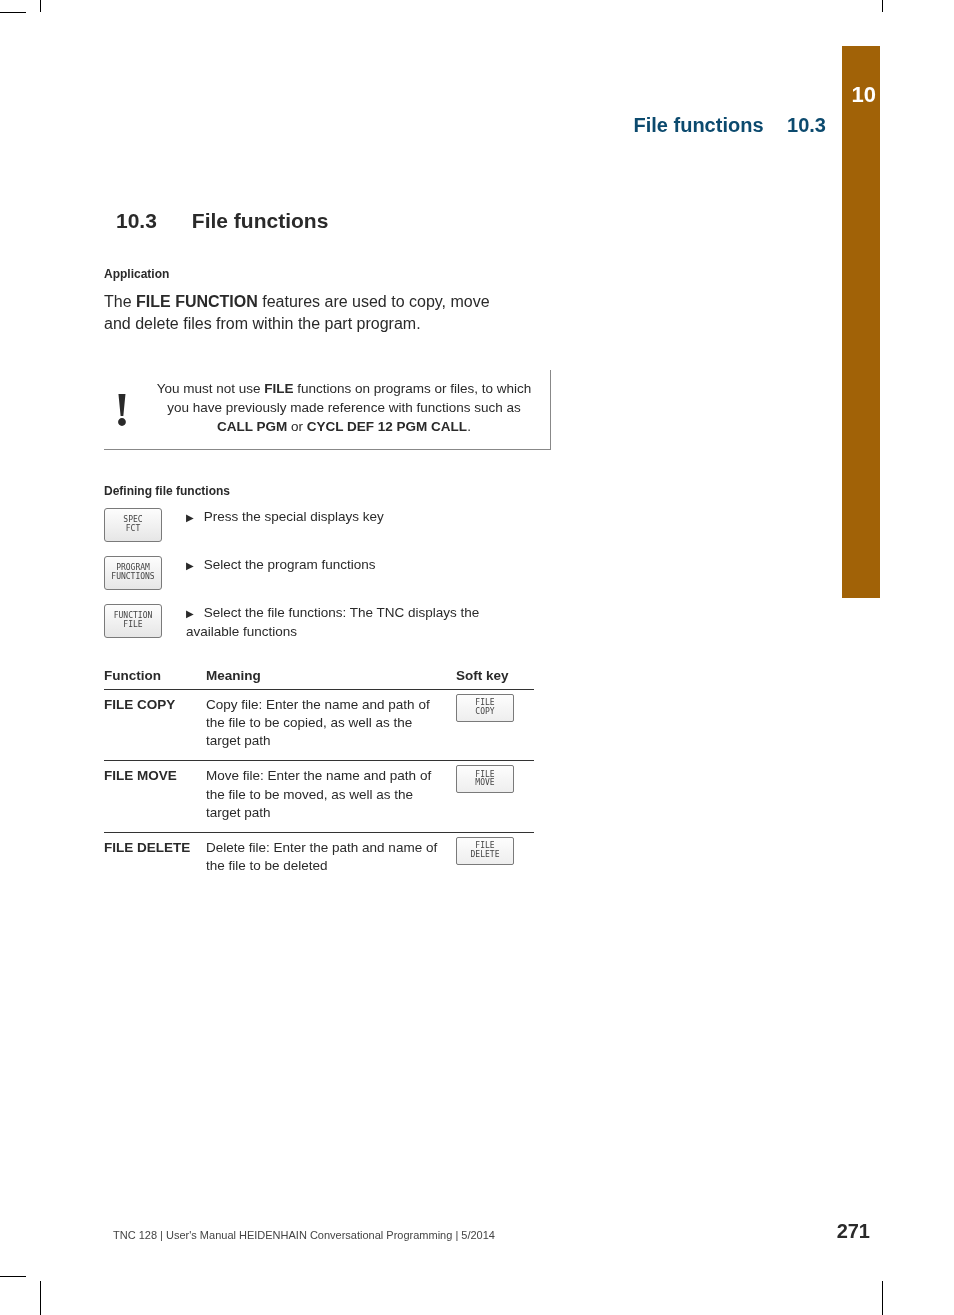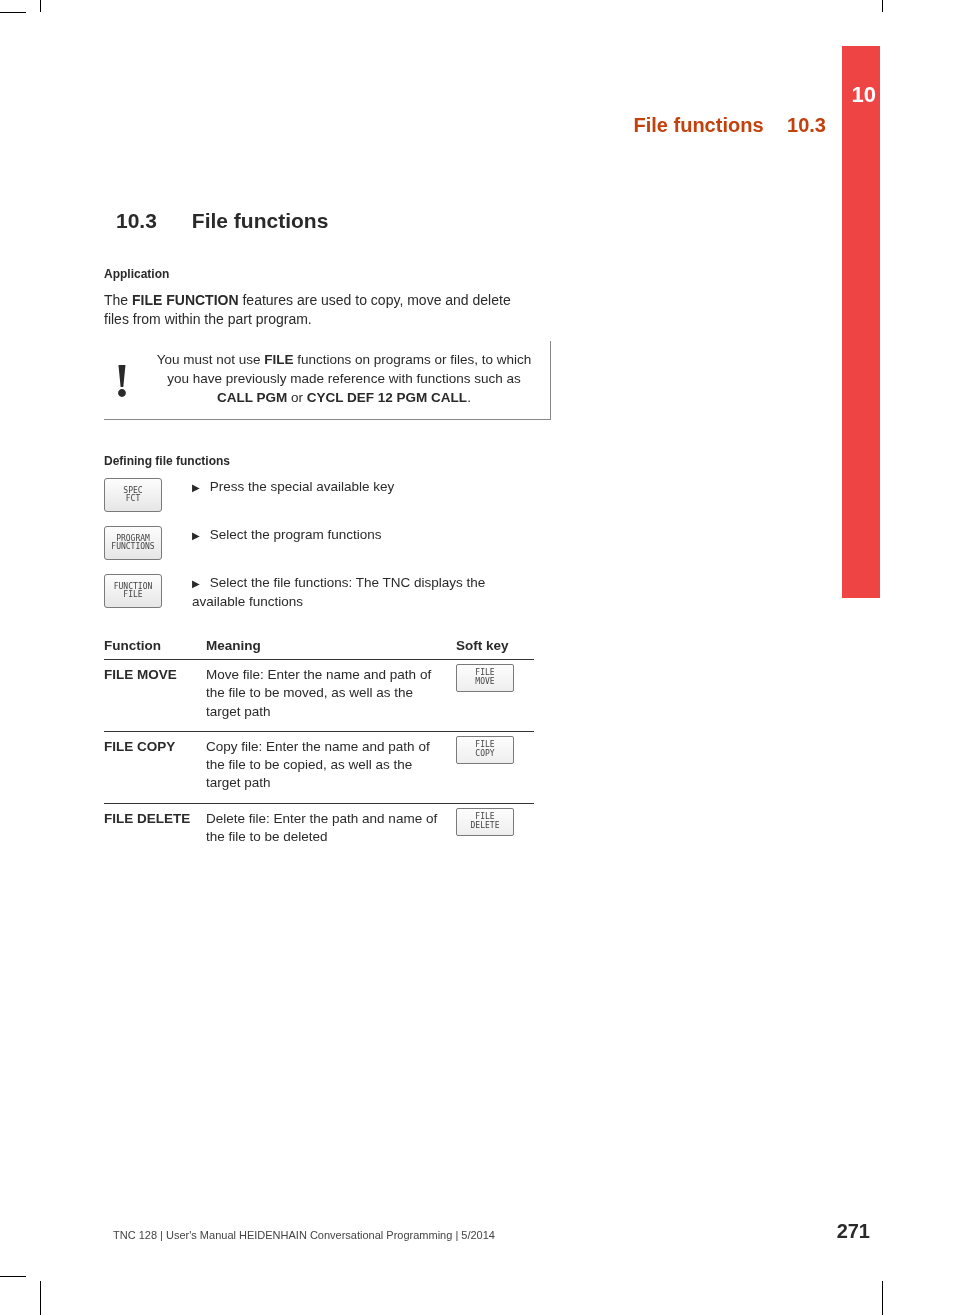--- a/index.html
+++ b/index.html
@@ -23,56 +23,56 @@
   .page {
     position: absolute;
     left: 44px; top: 14px;
     width: 836px; height: 1255px;
     box-sizing: border-box;
   }
   .side-tab {
     position: absolute;
     right: 0; top: 32px;
     width: 38px; height: 552px;
-    background: #ef4444;
+    background: #a16207;
   }
   .side-tab-num {
     position:absolute; right:4px; top:36px;
     font-size:22px; font-weight:bold; color:#fff;
   }
   .running-head {
     position:absolute; top:100px; right:54px;
-    font-size:20px; font-weight:bold; color:#c2410c;
+    font-size:20px; font-weight:bold; color:#0c4a6e;
   }
   .running-head .secnum { margin-left:18px; }
   .content {
     position:absolute; left:60px; top:195px; width:440px;
   }
   h1.section {
     font-size:21px; font-weight:bold; color:#2a2a2a; margin:0 0 34px 12px;
   }
   h1.section .num { display:inline-block; width:70px; }
   h2.sub { font-size:12px; font-weight:bold; margin:0 0 10px 0; }
-  p.intro { font-size:14px; line-height:1.35; margin:0 0 12px 0; max-width:410px; }
+  p.intro { font-size:16px; line-height:1.35; margin:0 0 36px 0; max-width:410px; }
   b { font-weight:bold; }
 
   .note-box {
     border-right:1px solid #888; border-bottom:1px solid #888;
     padding:10px 16px 12px 10px;
     display:flex; gap:24px; margin-bottom:34px; width:420px;
   }
   .note-icon {
     font-size:48px; font-weight:bold; line-height:1; width:30px; text-align:center;
     font-family: Georgia, serif;
     padding-top:6px;
   }
   .note-text { font-size:13.5px; line-height:1.4;text-align:center; }
 
   .steps { margin-bottom:22px; }
-  .step-row { display:flex; gap:30px; align-items:flex-start; margin-bottom:14px; }
+  .step-row { display:flex; gap:24px; align-items:flex-start; margin-bottom:14px; }
   .key-btn {
     width:56px; height:32px; border:1px solid #7a7a7a; border-radius:3px;
     background: linear-gradient(#fdfdfd,#e6e6e6);
     font-size:8px; line-height:1.1; text-align:center;
     display:flex; align-items:center; justify-content:center;
     font-family: monospace; color:#444; white-space:pre-line;
   }
   .step-text { font-size:13.5px; line-height:1.4; max-width:320px; }
   .tri { display:inline-block; margin-right:10px; font-size:10px; }
 
@@ -141,57 +141,57 @@
       <div class="note-text">
         <span>You must not use </span><b>FILE</b><span> functions on programs or files, to which you have previously made reference with functions such as </span><b>CALL PGM</b><span> or </span><b>CYCL DEF 12 PGM CALL</b><span>.</span>
       </div>
     </div>
 
     <h2 class="sub">Defining file functions</h2>
     <div class="steps">
       <div class="step-row">
         <div class="key-btn">SPEC
 FCT</div>
-        <div class="step-text"><span class="tri">▶</span><span>Press the special available key</span></div>
+        <div class="step-text"><span class="tri">▶</span><span>Press the special displays key</span></div>
       </div>
       <div class="step-row">
         <div class="key-btn">PROGRAM
 FUNCTIONS</div>
         <div class="step-text"><span class="tri">▶</span><span>Select the program functions</span></div>
       </div>
       <div class="step-row">
         <div class="key-btn">FUNCTION
 FILE</div>
         <div class="step-text"><span class="tri">▶</span><span>Select the file functions: The TNC displays the available functions</span></div>
       </div>
     </div>
 
     <table class="fn-table">
       <tbody>
           <tr>
         <th>Function</th>
         <th>Meaning</th>
         <th>Soft key</th>
+      </tr>
+      <tr>
+        <td class="fcol">FILE COPY</td>
+        <td>Copy file: Enter the name and path of the file to be copied, as well as the target path</td>
+        <td class="kcol">
+              <div class="soft-key">FILE
+COPY</div>
+            </td>
       </tr>
       <tr>
         <td class="fcol">FILE MOVE</td>
         <td>Move file: Enter the name and path of the file to be moved, as well as the target path</td>
         <td class="kcol">
               <div class="soft-key">FILE
 MOVE</div>
             </td>
       </tr>
-      <tr>
-        <td class="fcol">FILE COPY</td>
-        <td>Copy file: Enter the name and path of the file to be copied, as well as the target path</td>
-        <td class="kcol">
-              <div class="soft-key">FILE
-COPY</div>
-            </td>
-      </tr>
       <tr class="last">
         <td class="fcol">FILE DELETE</td>
         <td>Delete file: Enter the path and name of the file to be deleted</td>
         <td class="kcol">
               <div class="soft-key">FILE
 DELETE</div>
             </td>
       </tr>
     </tbody>
       </table>

